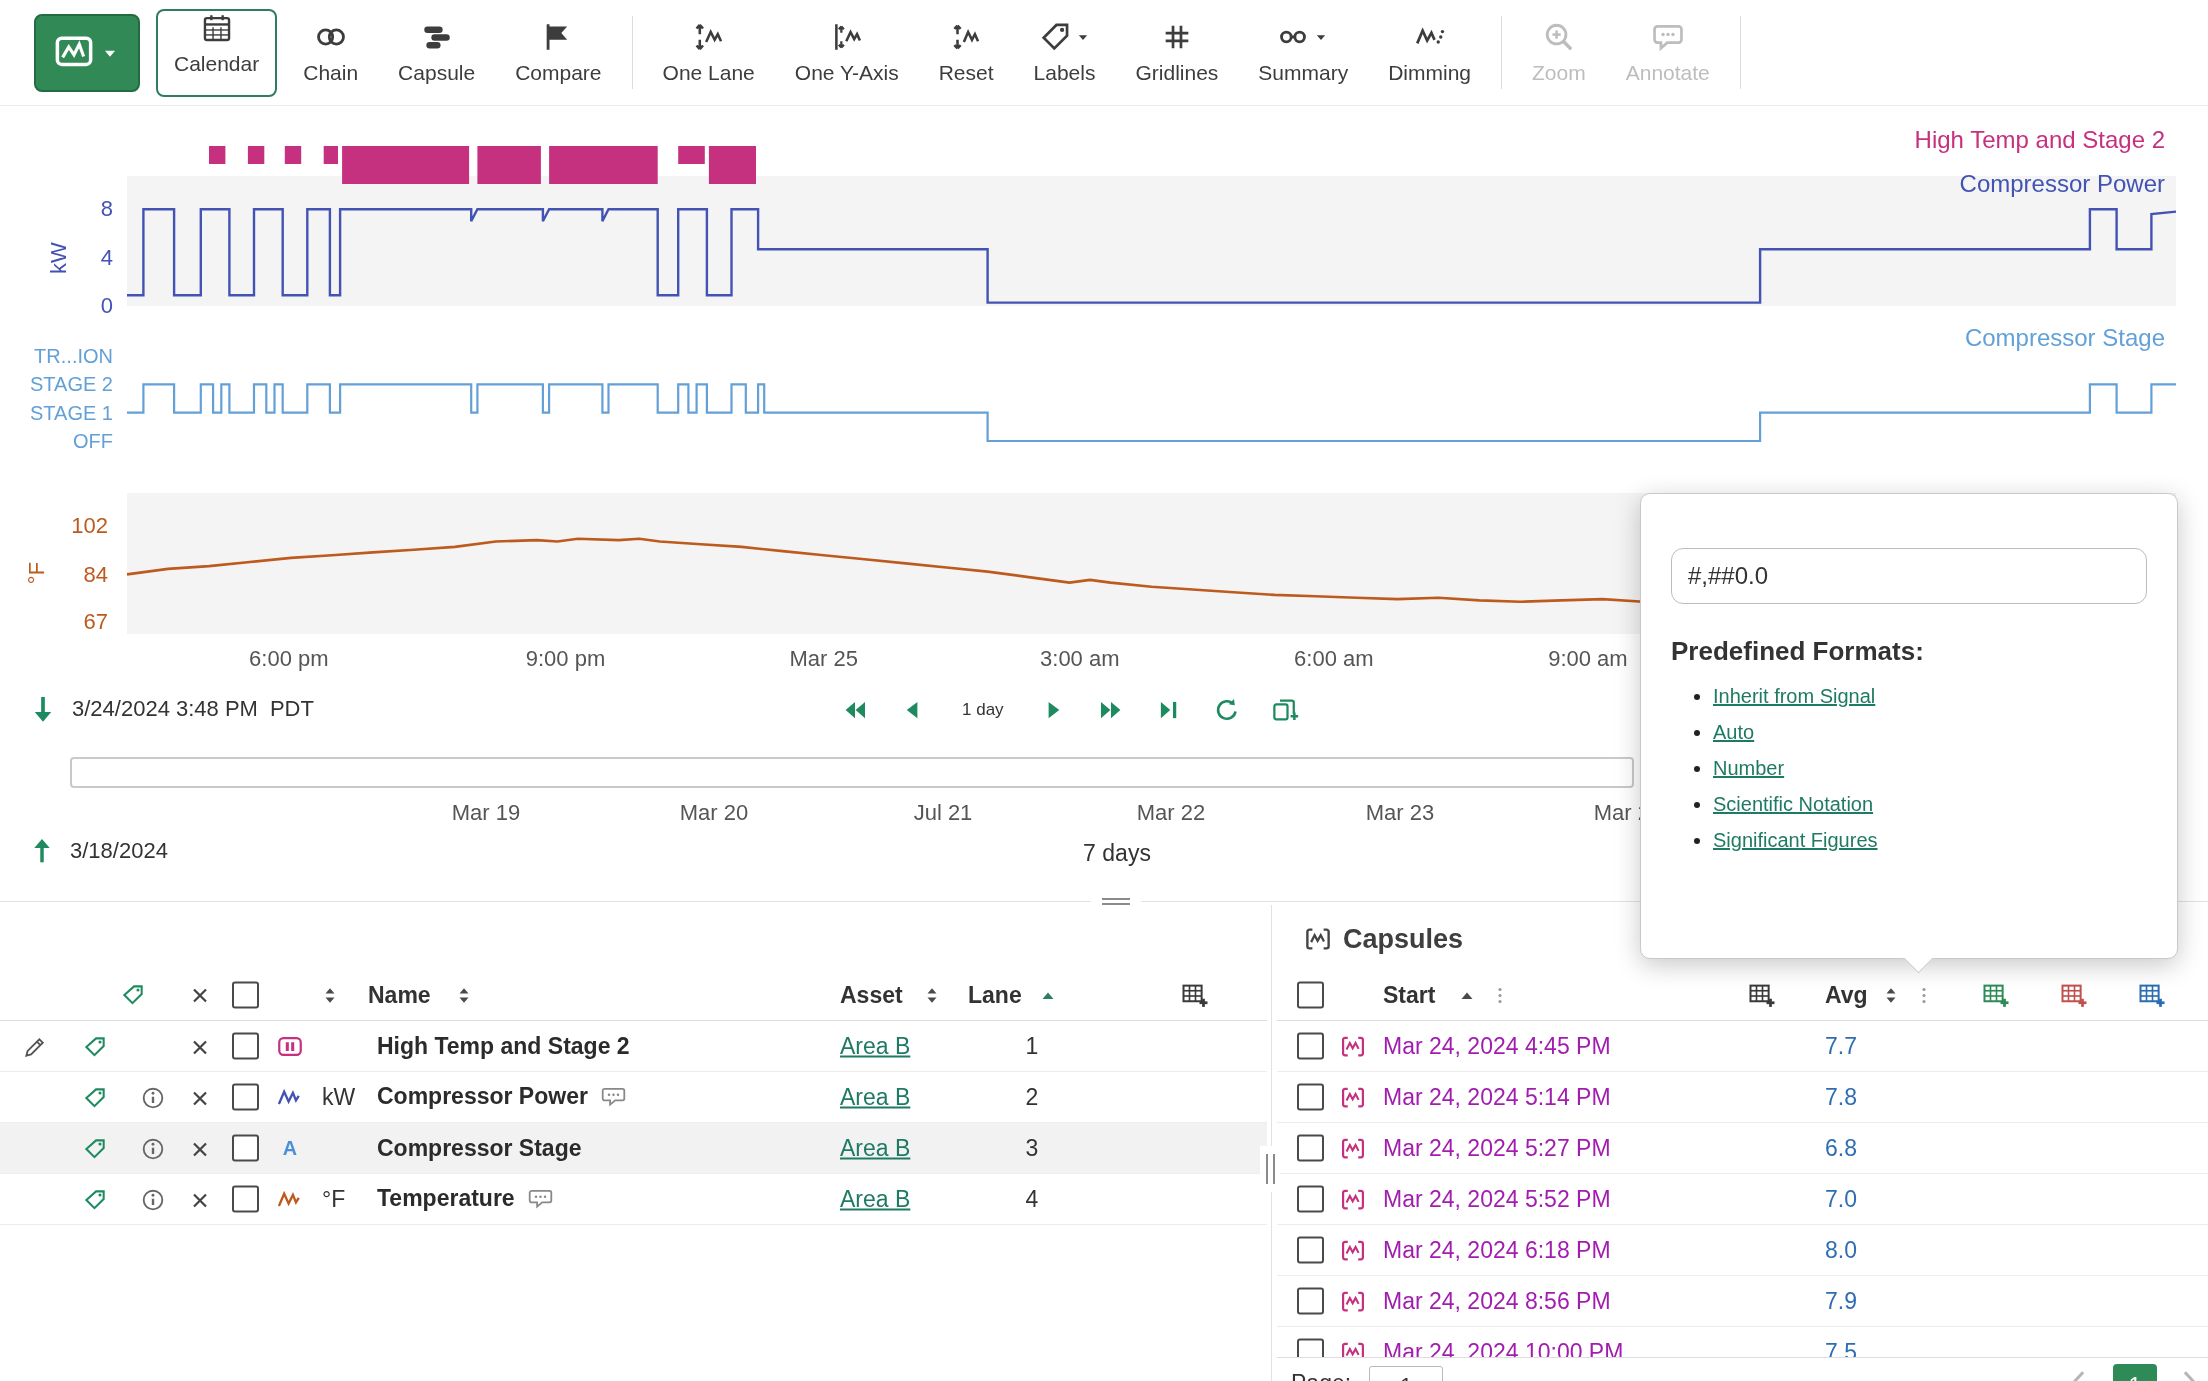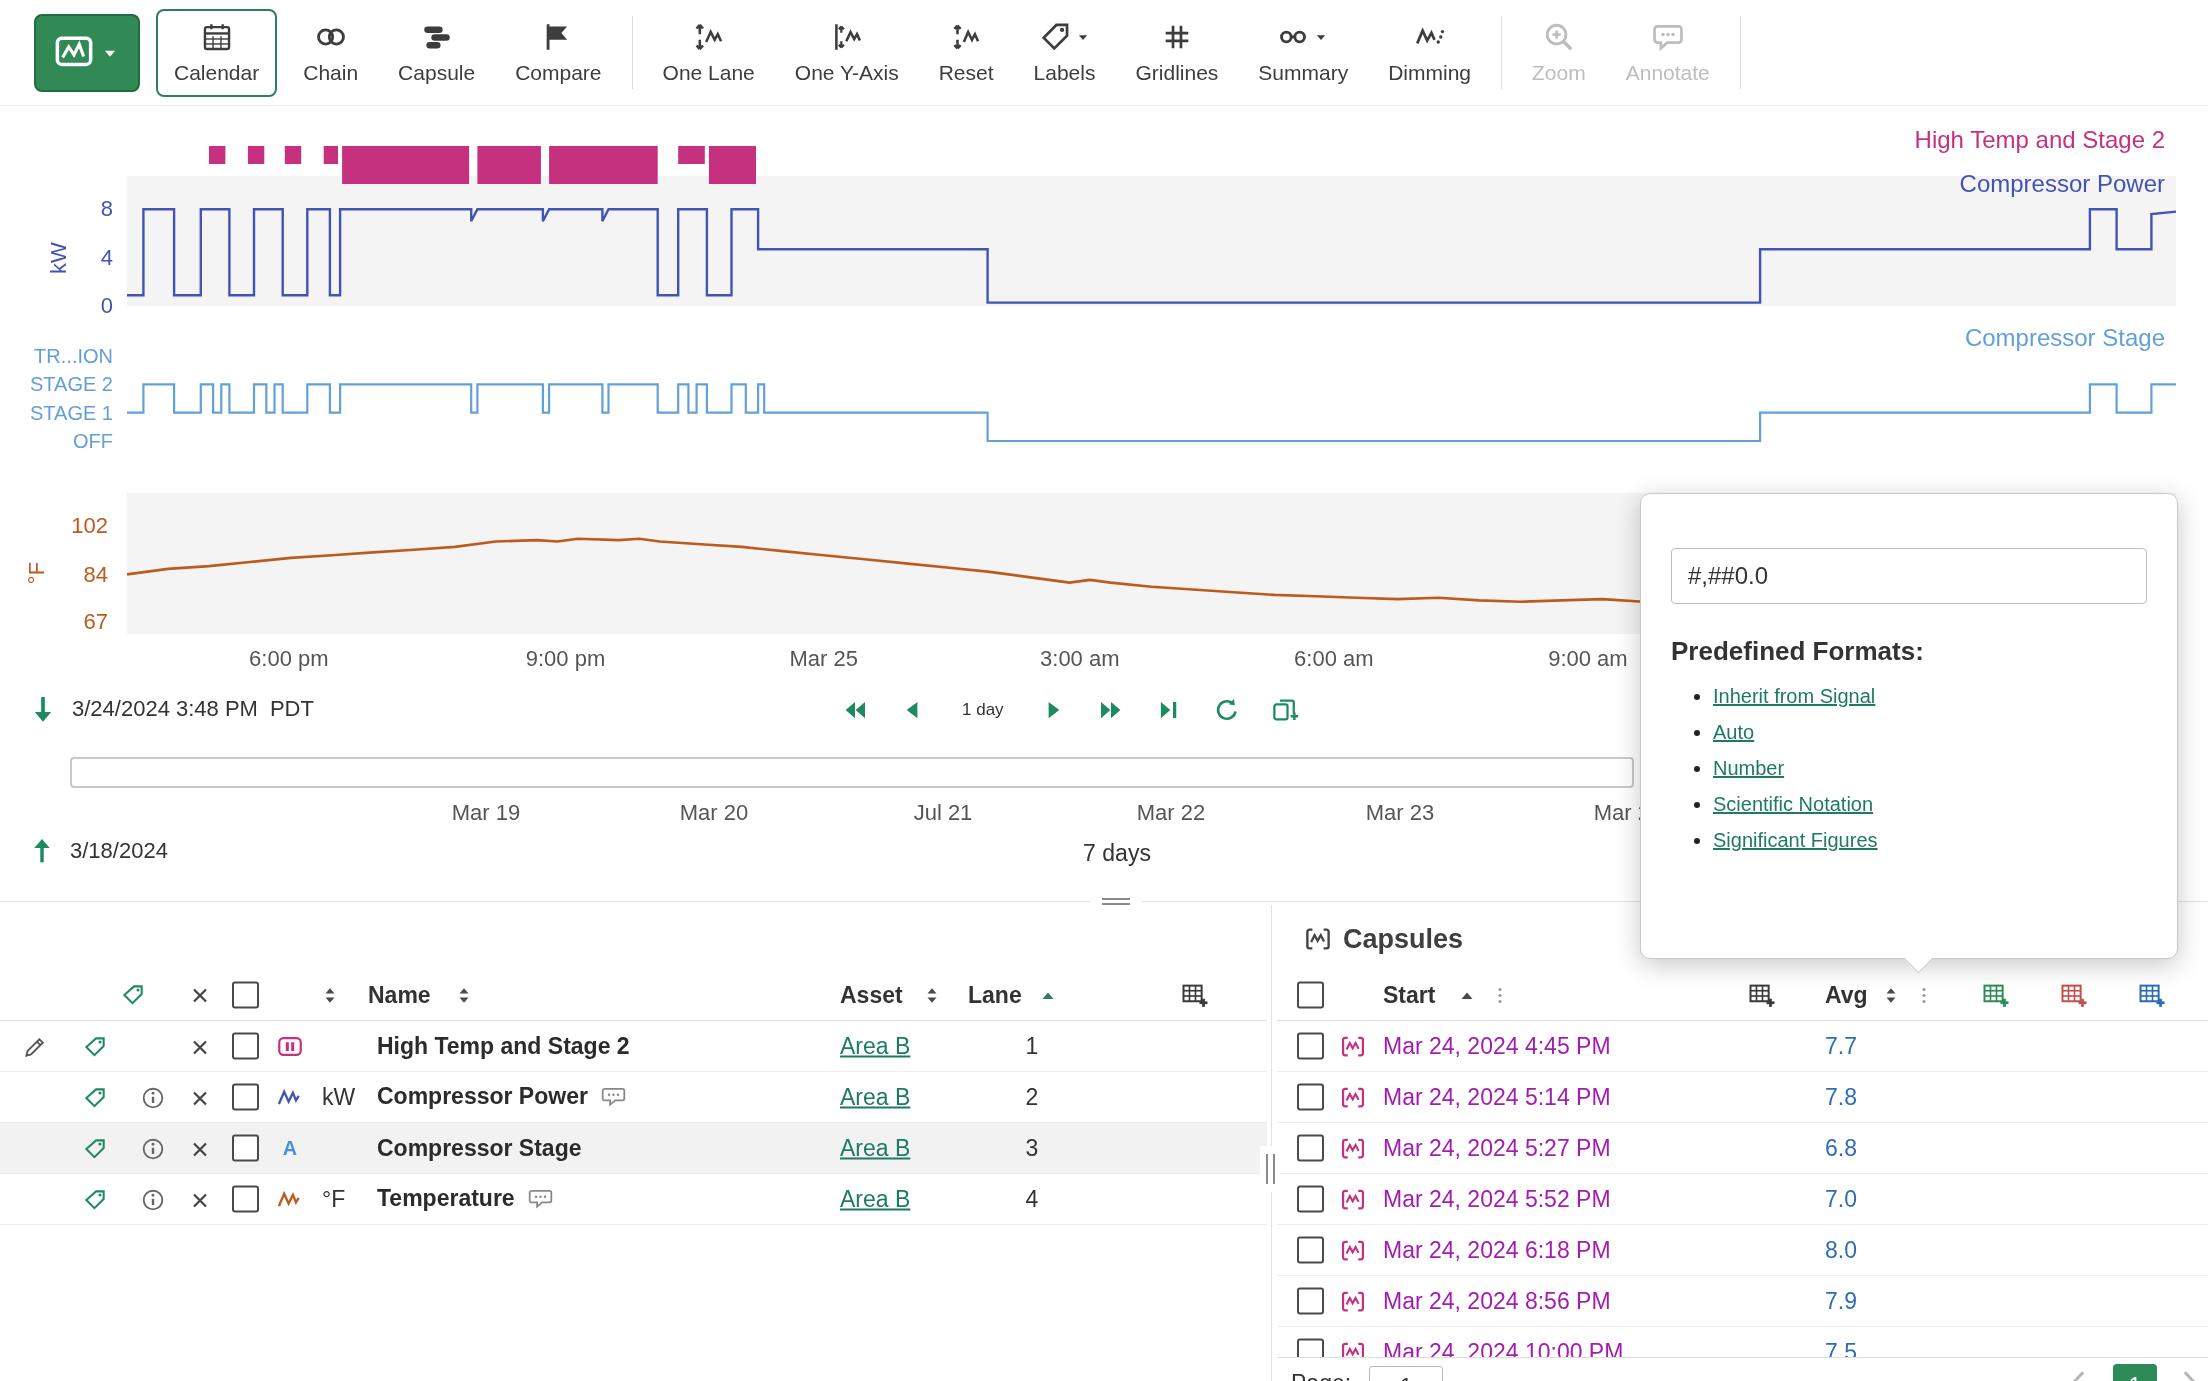--- a/index.html
+++ b/index.html
@@ -8,21 +8,21 @@
         font-family:"Liberation Sans",sans-serif;color:#333}
   svg{display:block}
   .ico{display:inline-flex;align-items:center;justify-content:center;vertical-align:middle}
 
   
   .toolbar{position:absolute;left:0;top:0;width:2208px;height:106px;background:#fff;
            display:flex;align-items:center;padding-left:34px;border-bottom:1px solid #ececec}
   .logo-btn{width:106px;height:78px;background:#318a55;border:2px solid #246b41;border-radius:8px;
             display:flex;align-items:center;justify-content:center;gap:4px;color:#fff;cursor:pointer;flex:none}
   .tb-items{display:flex;align-items:center;height:100%;margin-left:10px}
-  .tb-item{display:flex;flex-direction:column;align-items:center;justify-content:center;
+  .tb-item{display:flex;flex-direction:column;align-items:center;
            padding:0 20px;min-width:92px;color:#3d3d3d;cursor:pointer}
   .tb-item .lbl{font-size:21px;margin-top:7px;white-space:nowrap;color:inherit}
   .tb-item.selected{border:2px solid #2f7d5e;border-radius:8px;height:88px;margin:0 6px;padding:0 16px}
   .tb-item.disabled{color:#bdbdbd}
   .tb-sep{width:1px;align-self:stretch;background:#dcdcdc;margin:16px 10px}
   .iconrow{display:flex;align-items:center;gap:2px}
 
   
   .timebar-left{position:absolute;left:26px;top:692px;display:flex;align-items:center;gap:12px;
                 font-size:22px;color:#333}
@@ -79,21 +79,21 @@
                 display:flex;align-items:center;justify-content:center;font-size:23px;cursor:pointer}
 
   
   .popup{position:absolute;left:1640px;top:493px;width:538px;height:466px;background:#fff;
          border:1px solid #c9c9c9;border-radius:10px;box-shadow:0 6px 26px rgba(0,0,0,.22);
          z-index:60;padding:26px 30px}
   .popup::after{content:"";position:absolute;left:267px;bottom:-11px;width:20px;height:20px;background:#fff;
                 border-right:1px solid #c9c9c9;border-bottom:1px solid #c9c9c9;transform:rotate(45deg)}
   .popup-title{display:flex;justify-content:center;align-items:center;gap:12px;
                font-size:28px;font-weight:bold;color:#3b3b3b}
-  .fmt-input{width:100%;height:56px;border:1px solid #bdbdbd;border-radius:4px;font-size:24px;
+  .fmt-input{width:100%;height:56px;border:1px solid #bdbdbd;border-radius:12px;font-size:24px;
              padding:0 16px;color:#333;margin-top:28px;font-family:"Liberation Sans",sans-serif}
   .pre-label{font-size:26px;font-weight:bold;margin-top:32px;color:#333}
   .popup ul{margin:18px 0 0 42px}
   .popup li{font-size:20px;margin-bottom:13px;color:#222}
   .plink{color:#1f7a63;text-decoration:underline;cursor:pointer}
 </style>
 </head>
 <body>
 
 <div id="root">

